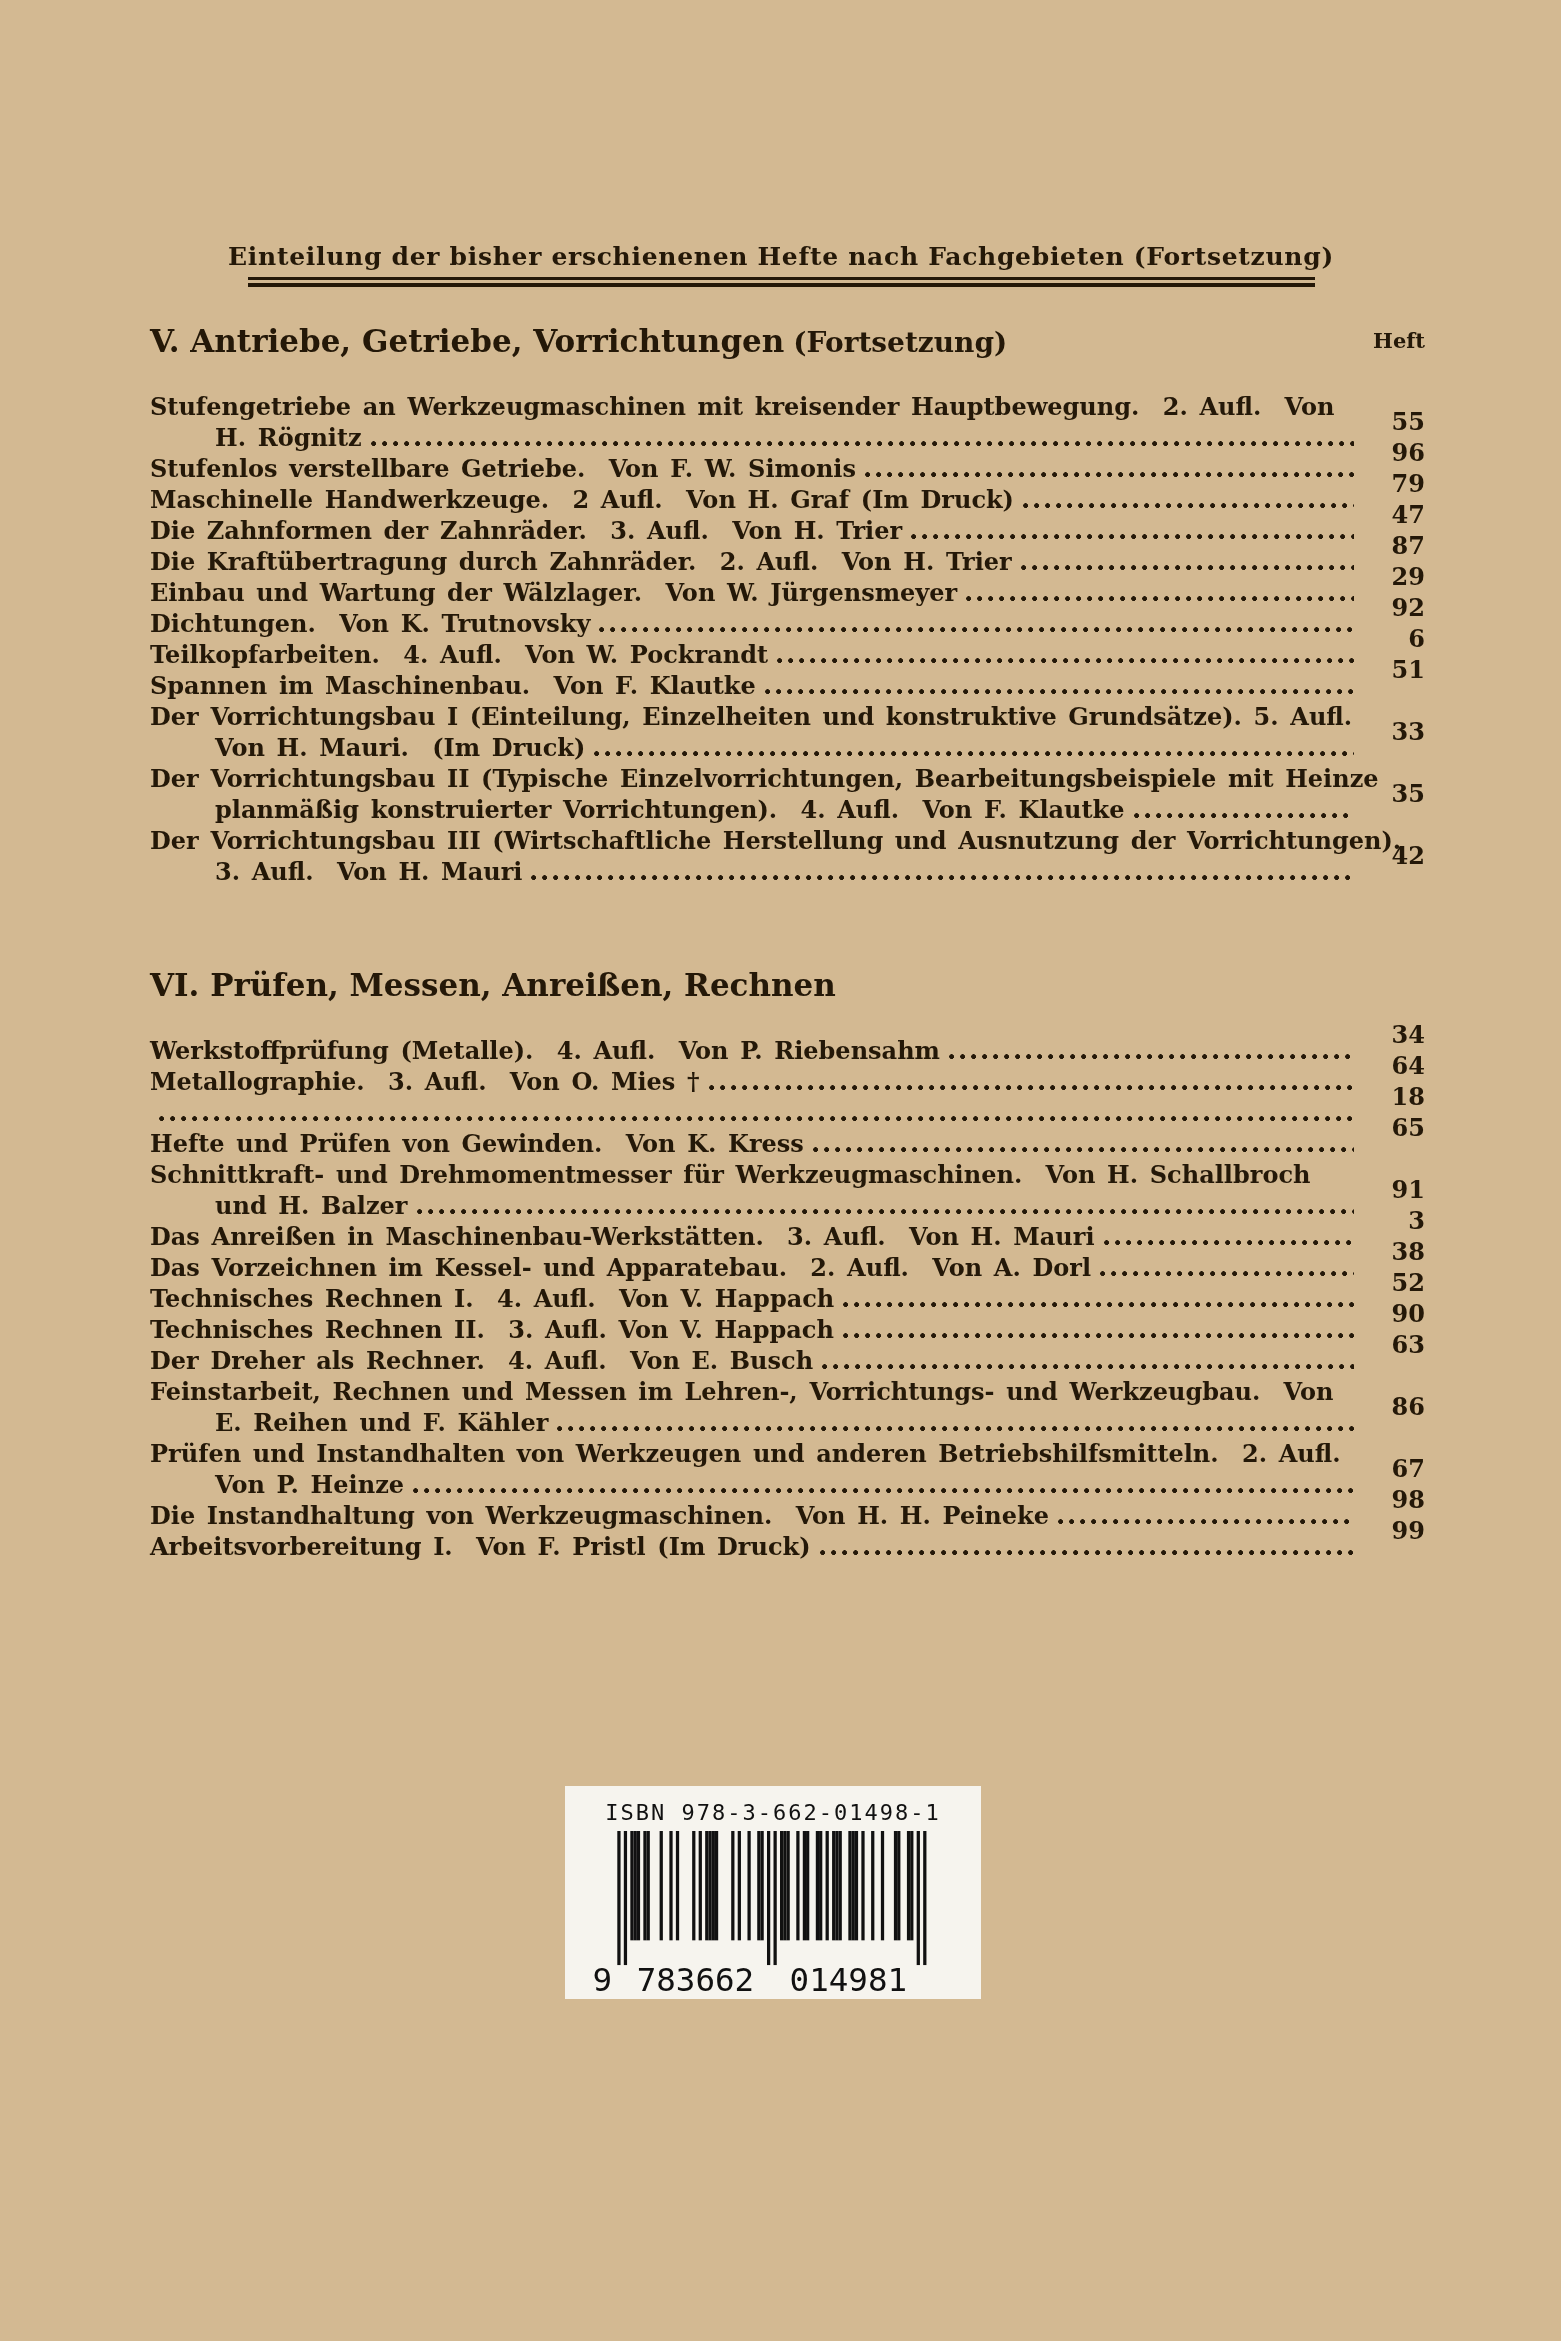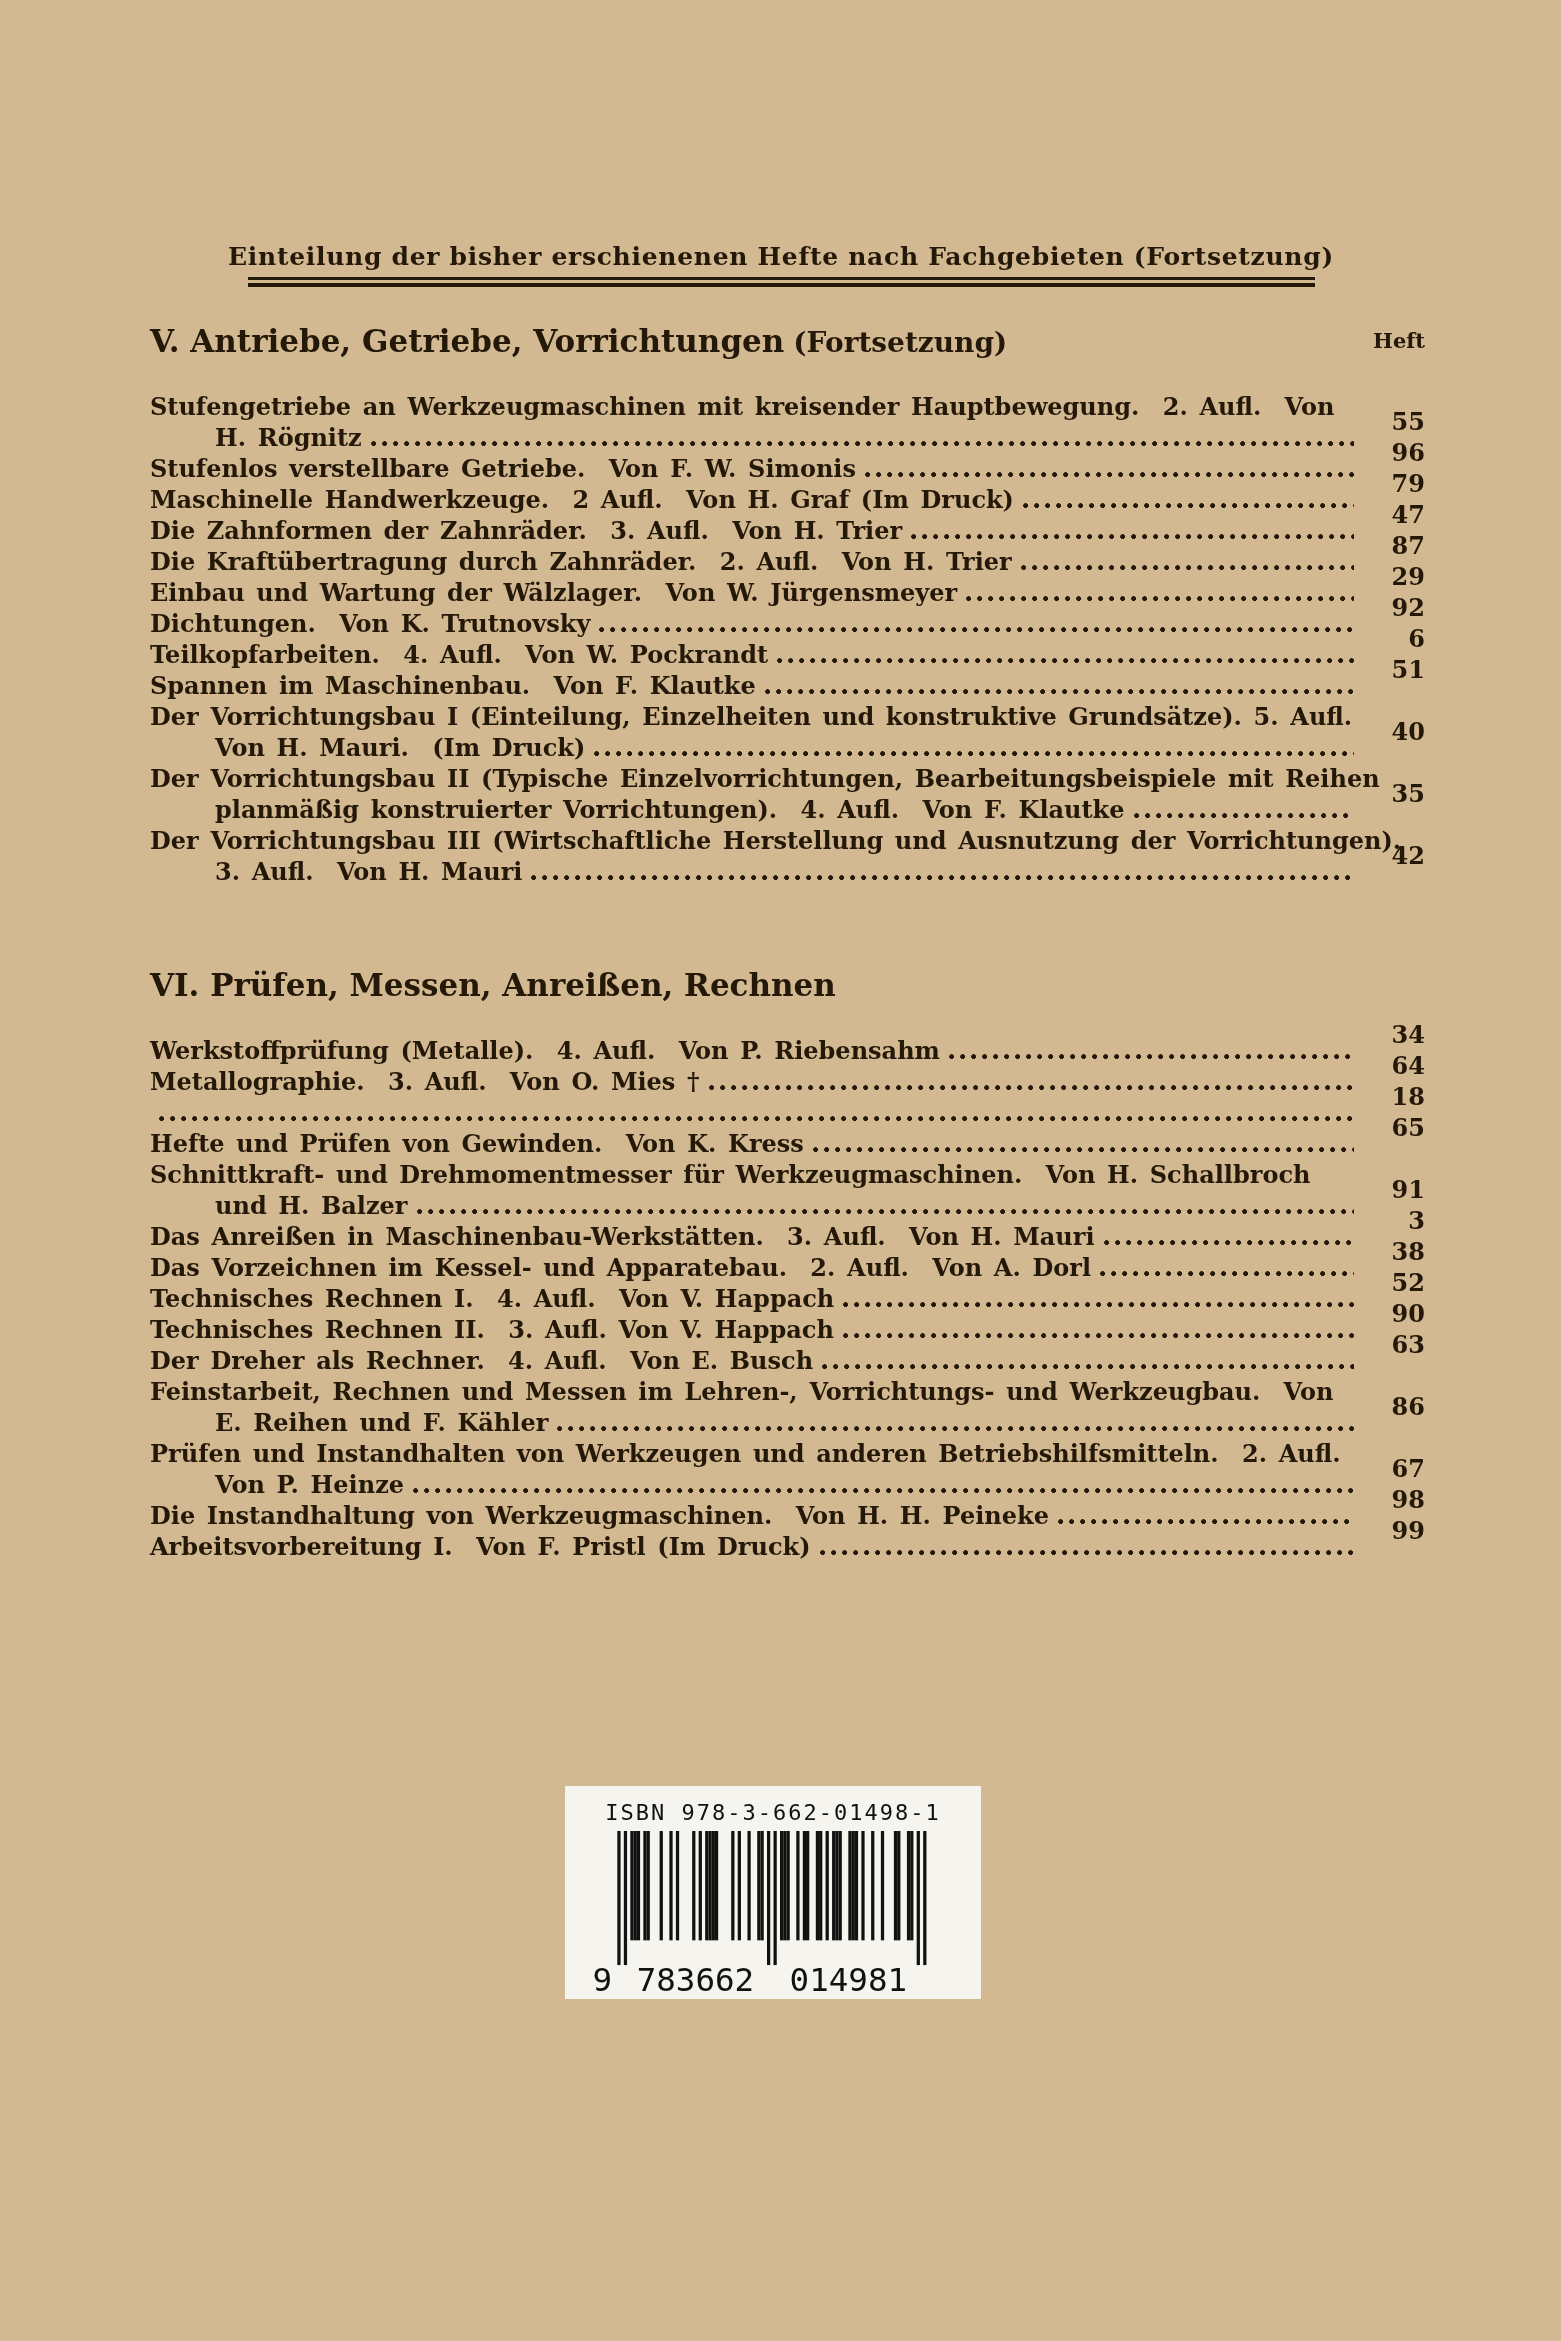--- a/index.html
+++ b/index.html
@@ -113,24 +113,24 @@
           <div class="line last"><span class="etext">Dichtungen.  Von K. Trutnovsky</span><span class="leader"></span><span class="heft-num">92</span></div>
         </div>
         <div class="entry">
           <div class="line last"><span class="etext">Teilkopfarbeiten.  4. Aufl.  Von W. Pockrandt</span><span class="leader"></span><span class="heft-num">6</span></div>
         </div>
         <div class="entry">
           <div class="line last"><span class="etext">Spannen im Maschinenbau.  Von F. Klautke</span><span class="leader"></span><span class="heft-num">51</span></div>
         </div>
         <div class="entry">
           <div class="line full"><span class="etext">Der Vorrichtungsbau I (Einteilung, Einzelheiten und konstruktive Grundsätze). 5. Aufl.</span></div>
-          <div class="line cont last"><span class="etext">Von H. Mauri.  (Im Druck)</span><span class="leader"></span><span class="heft-num">40</span></div>
-        </div>
-        <div class="entry">
-          <div class="line full"><span class="etext">Der Vorrichtungsbau II (Typische Einzelvorrichtungen, Bearbeitungsbeispiele mit Reihen</span></div>
+          <div class="line cont last"><span class="etext">Von H. Mauri.  (Im Druck)</span><span class="leader"></span><span class="heft-num">33</span></div>
+        </div>
+        <div class="entry">
+          <div class="line full"><span class="etext">Der Vorrichtungsbau II (Typische Einzelvorrichtungen, Bearbeitungsbeispiele mit Heinze</span></div>
           <div class="line cont last"><span class="etext">planmäßig konstruierter Vorrichtungen).  4. Aufl.  Von F. Klautke</span><span class="leader"></span><span class="heft-num">35</span></div>
         </div>
         <div class="entry">
           <div class="line full"><span class="etext">Der Vorrichtungsbau III (Wirtschaftliche Herstellung und Ausnutzung der Vorrichtungen).</span></div>
           <div class="line cont last"><span class="etext">3. Aufl.  Von H. Mauri</span><span class="leader"></span><span class="heft-num">42</span></div>
         </div>
       </div>
     </div>
   <div class="section section-1" id="section-1">
       <div class="sec-head">

